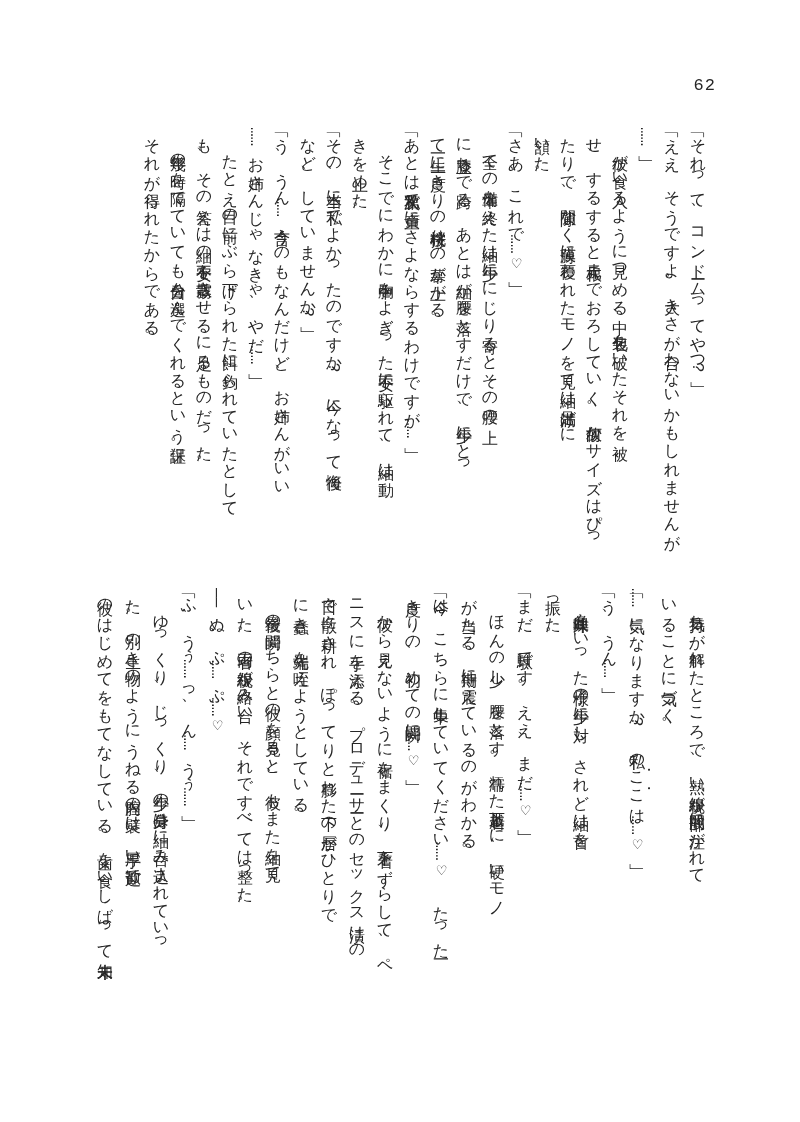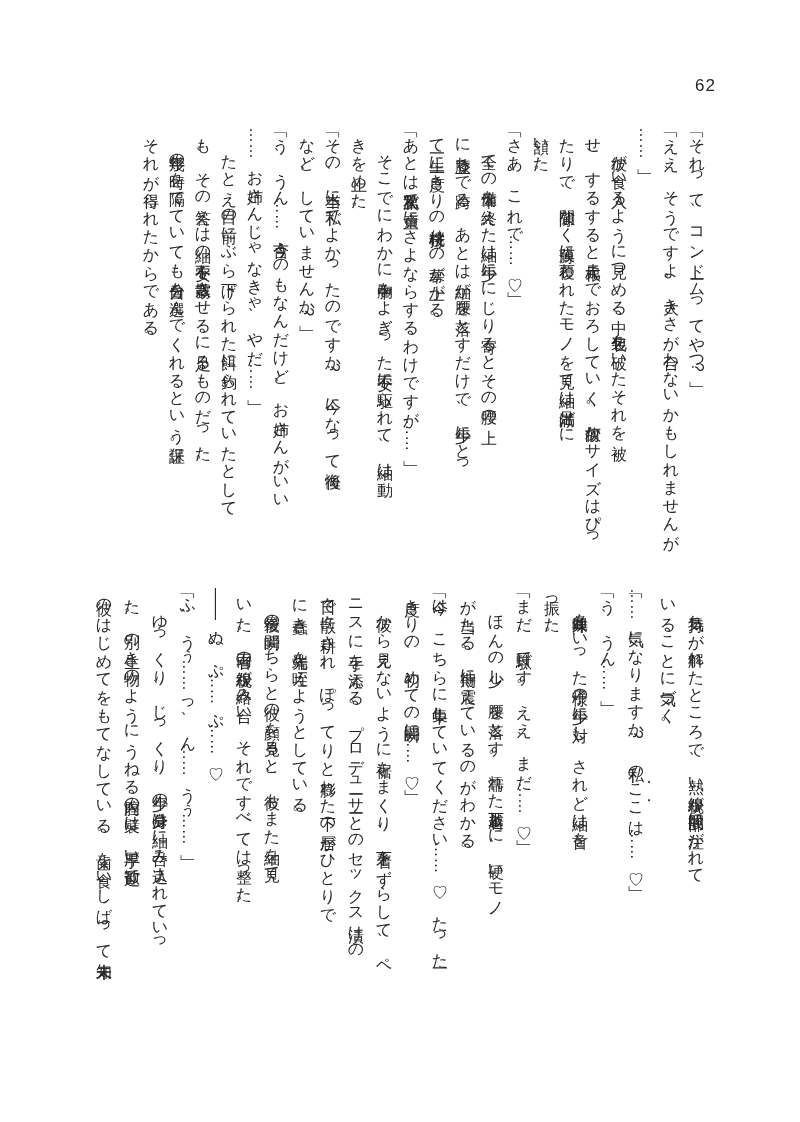--- a/index.html
+++ b/index.html
@@ -6,21 +6,21 @@
   html, body {
     margin: 0;
     padding: 0;
     background: #ffffff;
   }
   .page {
     position: relative;
     width: 800px;
     height: 1122px;
     background: #ffffff;
-    font-family: Liberation Sans, sans-serif;
+    font-family: Liberation Mono, monospace;
     color: #262626;
     overflow: hidden;
   }
   .page-number {
     position: absolute;
     top: 76px;
     right: 84px;
     font-size: 17px;
     letter-spacing: 1px;
     color: #262626;

